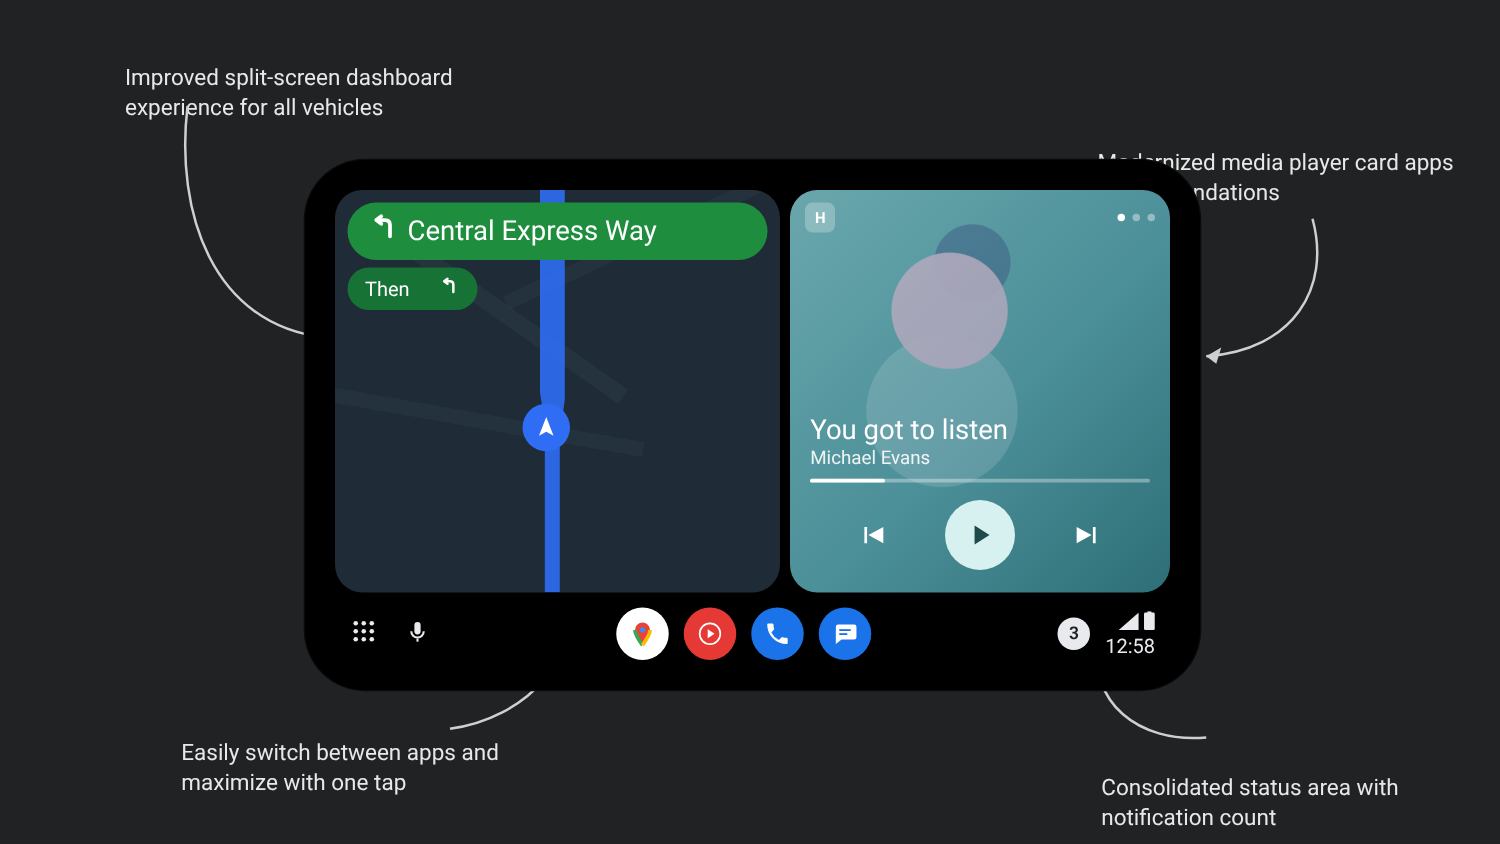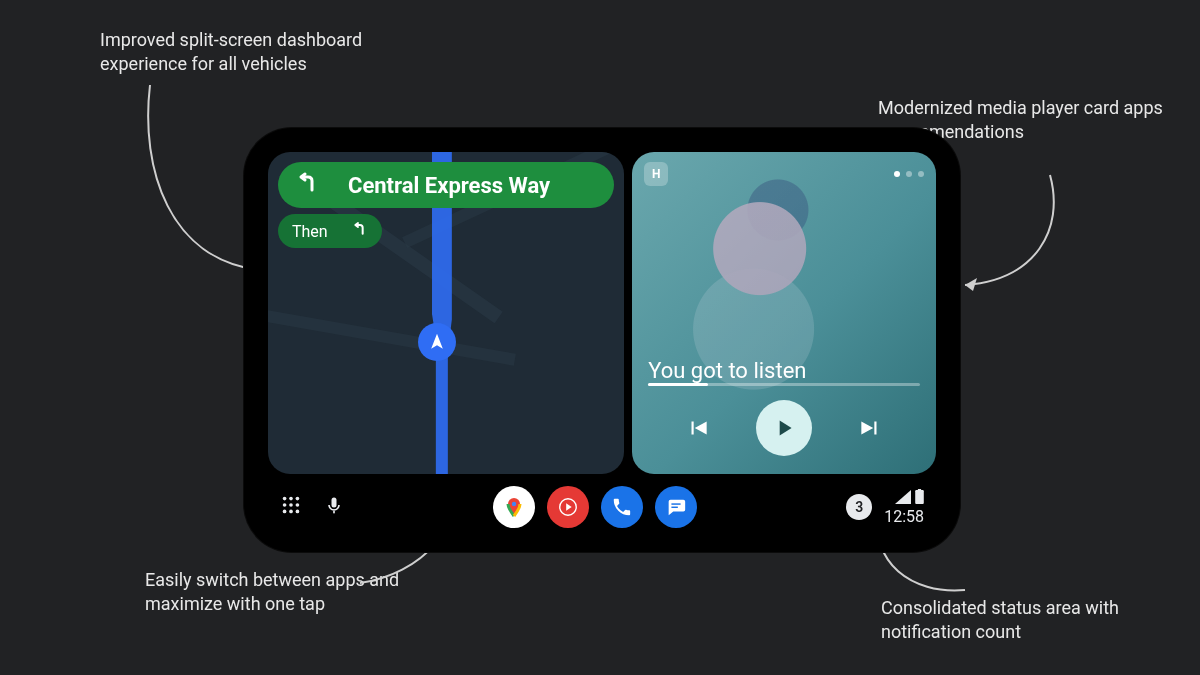--- a/index.html
+++ b/index.html
@@ -10,20 +10,21 @@
     color: #e8e8e8;
     position: relative;
     overflow: hidden;
   }
   .annotation {
     position: absolute;
     font-size: 18px;
     line-height: 1.35;
     color: #e8e8e8;
     max-width: 310px;
+    margin-top: 23px;
   }
   .arrow { position: absolute; pointer-events: none; }
 
   
   .device {
     position: absolute;
     left: 258px; top: 142px;
     width: 688px; height: 396px;
     background: #000;
     border-radius: 34px;
@@ -68,23 +69,23 @@
     position: absolute; left: 47.5%; top: 59%;
     width: 38px; height: 38px; transform: translate(-50%,-50%);
     background: #2f6df4; border-radius: 50%;
     display:flex; align-items:center; justify-content:center;
   }
   .nav-pill {
     position: absolute; left: 10px; top: 10px; right: 10px;
     height: 46px;
     background: #1e8e3e;
     border-radius: 24px;
-    display: flex; align-items: center; gap: 28px;
+    display: flex; align-items: center; gap: 6px;
     padding: 0 18px;
-    color: #fff; font-size: 22px; font-weight: bold;
+    color: #fff; font-size: 22px;
   }
   .then-pill {
     position: absolute; left: 10px; top: 62px;
     height: 34px; padding: 12px 14px;
     background: #167235; border-radius: 18px;
     display: flex; align-items: center; gap: 24px;
     color: #fff; font-size: 16px;
   }
   .trip-bar {
     position: absolute; left: 10px; right: 10px; bottom: 10px;
@@ -218,20 +219,21 @@
       <div class="media-illust"></div>
       <div class="media-top">
         <div class="media-brand">H</div>
         <div class="media-dots">
           <span class="active"></span>
           <span></span>
           <span></span>
         </div>
       </div>
       <div class="song-title">You got to listen</div>
+      <div class="song-artist">Michael Evans</div>
       <div class="progress">
           <div></div>
         </div>
       <div class="media-controls">
         <div class="mc-btn">
           <svg width="26" height="26" viewBox="0 0 24 24" fill="#fff">
               <path d="M6 6h2v12H6zM20 6v12L9 12z"></path>
             </svg>
         </div>
         <div class="mc-btn mc-play">

